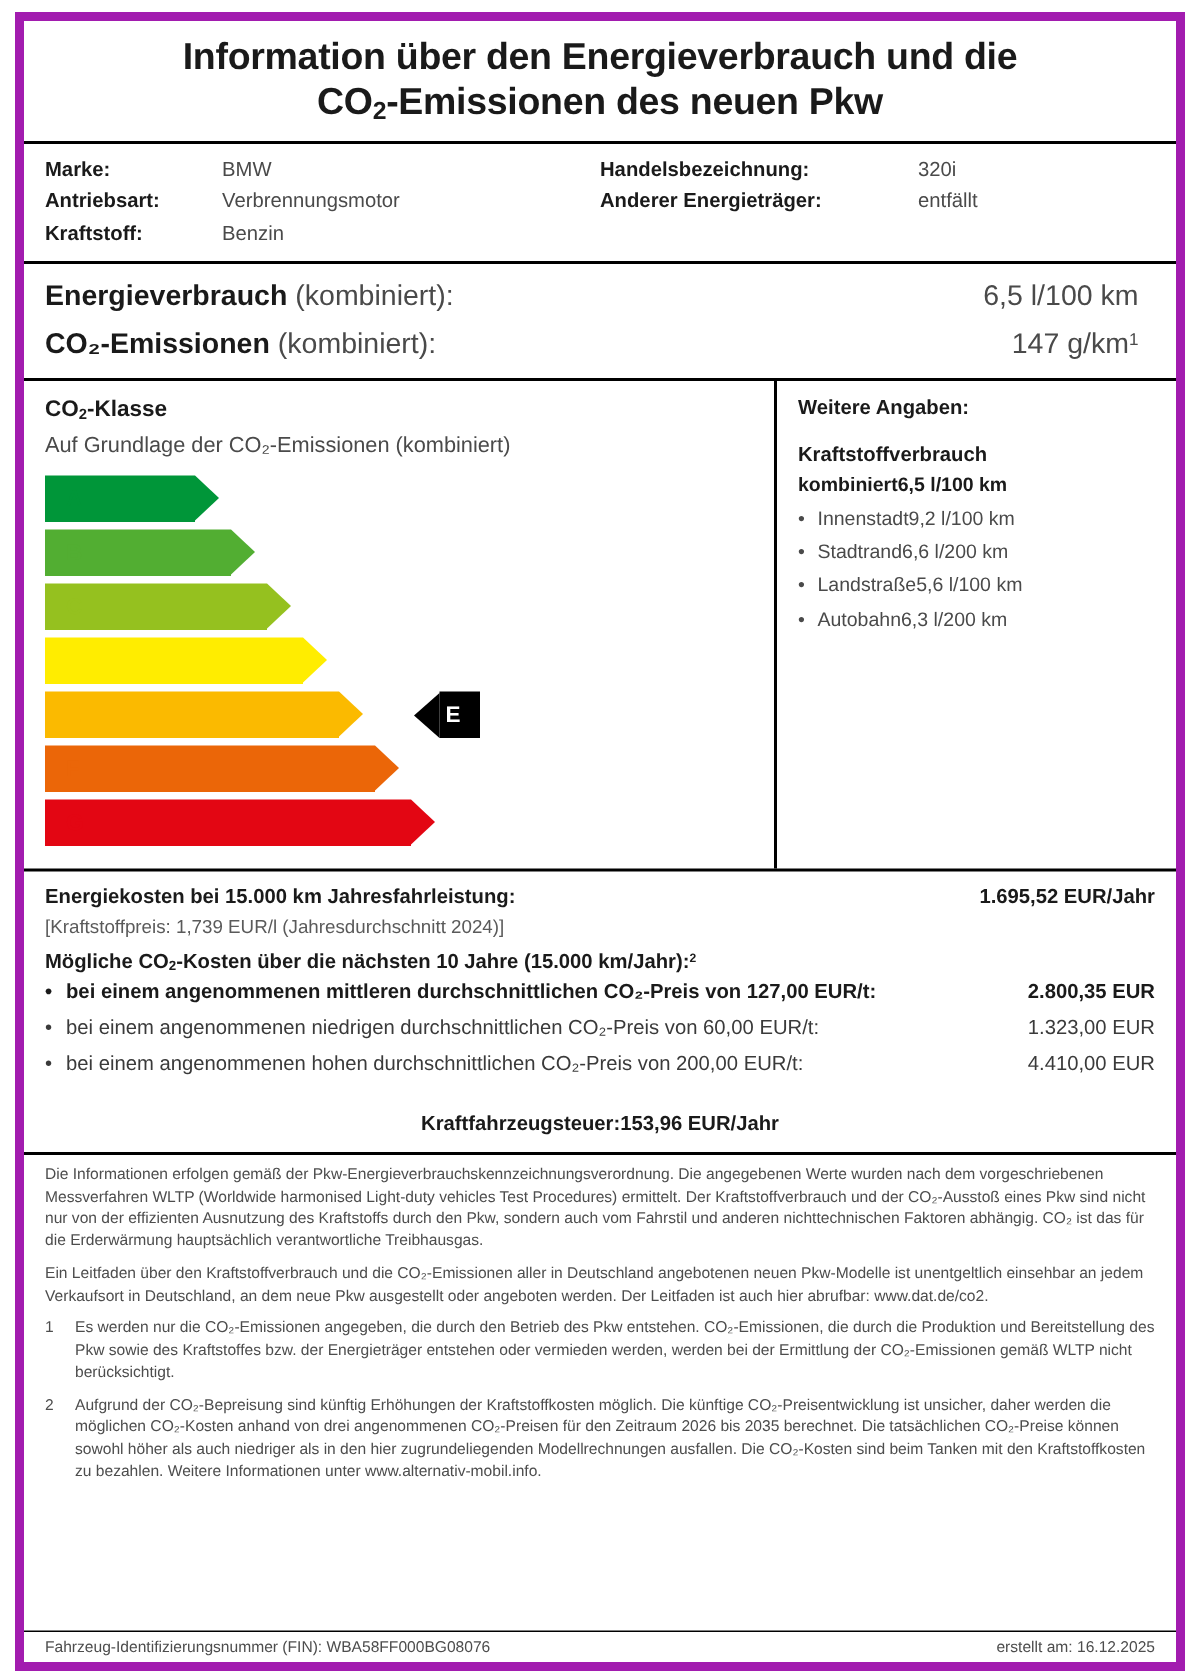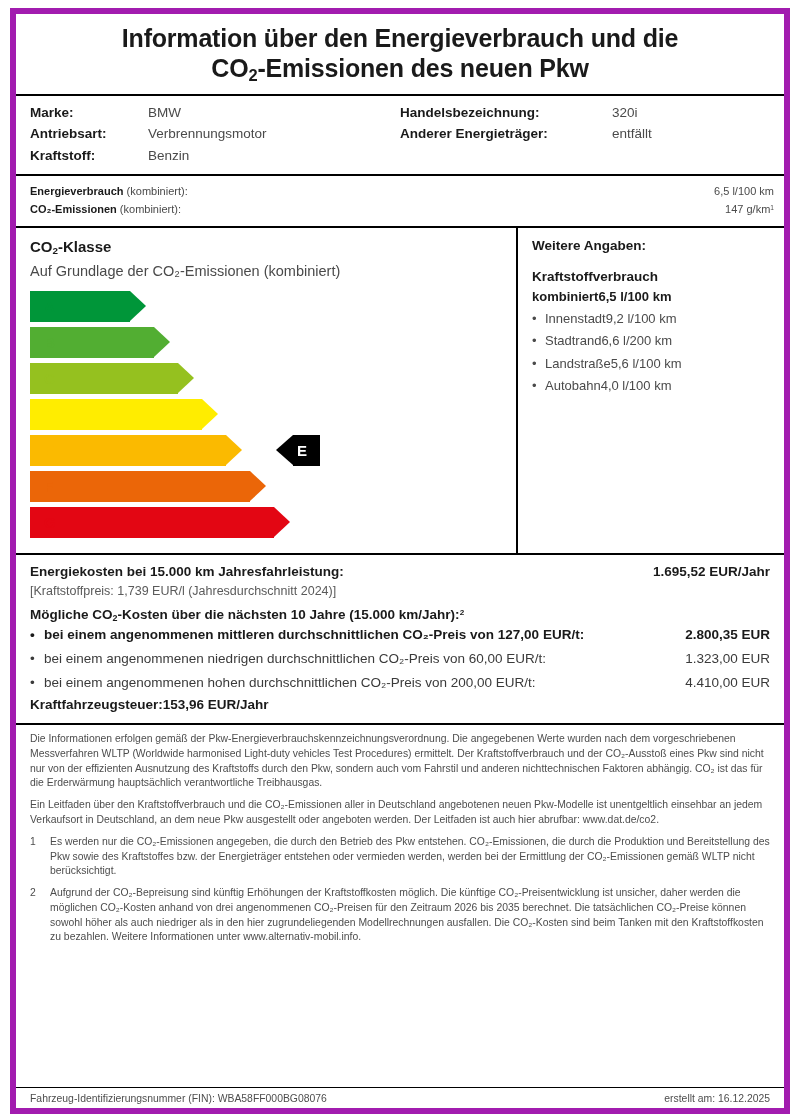--- a/index.html
+++ b/index.html
@@ -49,22 +49,22 @@
     font-size: 13.5px;
   }
   .vcol { flex: 1 1 50%; }
   .vrow { display: flex; line-height: 1.62; }
   .vlab { font-weight: bold; width: 118px; flex: 0 0 118px; }
   .vcol.right .vlab { width: 212px; flex: 0 0 212px; text-align: left; }
   .vval { color: #4a4a4a; }
 
   
   .consum {
-    padding: 6px 10px 7px 14px;
-    font-size: 11px;
+    padding: 6px 25px 7px 14px;
+    font-size: 19px;
   }
   .crow { display: flex; justify-content: space-between; line-height: 1.66; }
   .crow .lab { font-weight: bold; }
   .crow .lab .norm { font-weight: normal; color: #4a4a4a; }
   .crow .val { color: #4a4a4a; }
 
   
   .mid {
     display: flex;
     border-top: 2px solid #000;
@@ -177,21 +177,21 @@
   }
   .costs .line.b .l, .costs .line.b .r { font-weight: bold; text-align: right; }
   .costs .note { color: #5a5a5a; font-size: 12.5px; line-height: 1.5; }
   .costs .sub-line { display: flex; justify-content: space-between; line-height: 1.78; }
   .costs .sub-line .l { display: flex; }
   .costs .sub-line .bullet { width: 14px; display: inline-block; }
   .costs .sub-line.first .l, .costs .sub-line.first .r { font-weight: bold; }
   .costs .sub-line .l, .costs .sub-line .r { color: #3a3a3a; }
   .costs .sub-line.first .l, .costs .sub-line.first .r { color: #1a1a1a; }
   .costs .hd { font-weight: bold; margin-top: 6px; }
-  .costs .tax { display: flex; justify-content: flex-start; font-weight: bold; margin-top: 0; line-height: 1.5; }
+  .costs .tax { display: flex; justify-content: center; font-weight: bold; margin-top: 18px; line-height: 1.5; }
 
   
   .legal {
     border-top: 2px solid #000;
     padding: 7px 14px 4px 14px;
     font-size: 10.4px;
     line-height: 1.42;
     color: #4d4d4d;
     flex: 1 1 auto;
   }
@@ -337,21 +337,21 @@
               <span class="bullet">•</span>
               <span>Landstraße</span>
             </div>
           <div>5,6 l/100 km</div>
         </div>
         <div class="srow">
           <div class="nm">
               <span class="bullet">•</span>
               <span>Autobahn</span>
             </div>
-          <div>4,0 l/100 km</div>
+          <div>6,3 l/200 km</div>
         </div>
       </div>
     </div>
 
     <div class="costs">
       <div class="line b">
         <div class="l">Energiekosten bei 15.000 km Jahresfahrleistung:</div>
         <div class="r">1.695,52 EUR/Jahr</div>
       </div>
       <div class="note">[Kraftstoffpreis: 1,739 EUR/l (Jahresdurchschnitt 2024)]</div>

